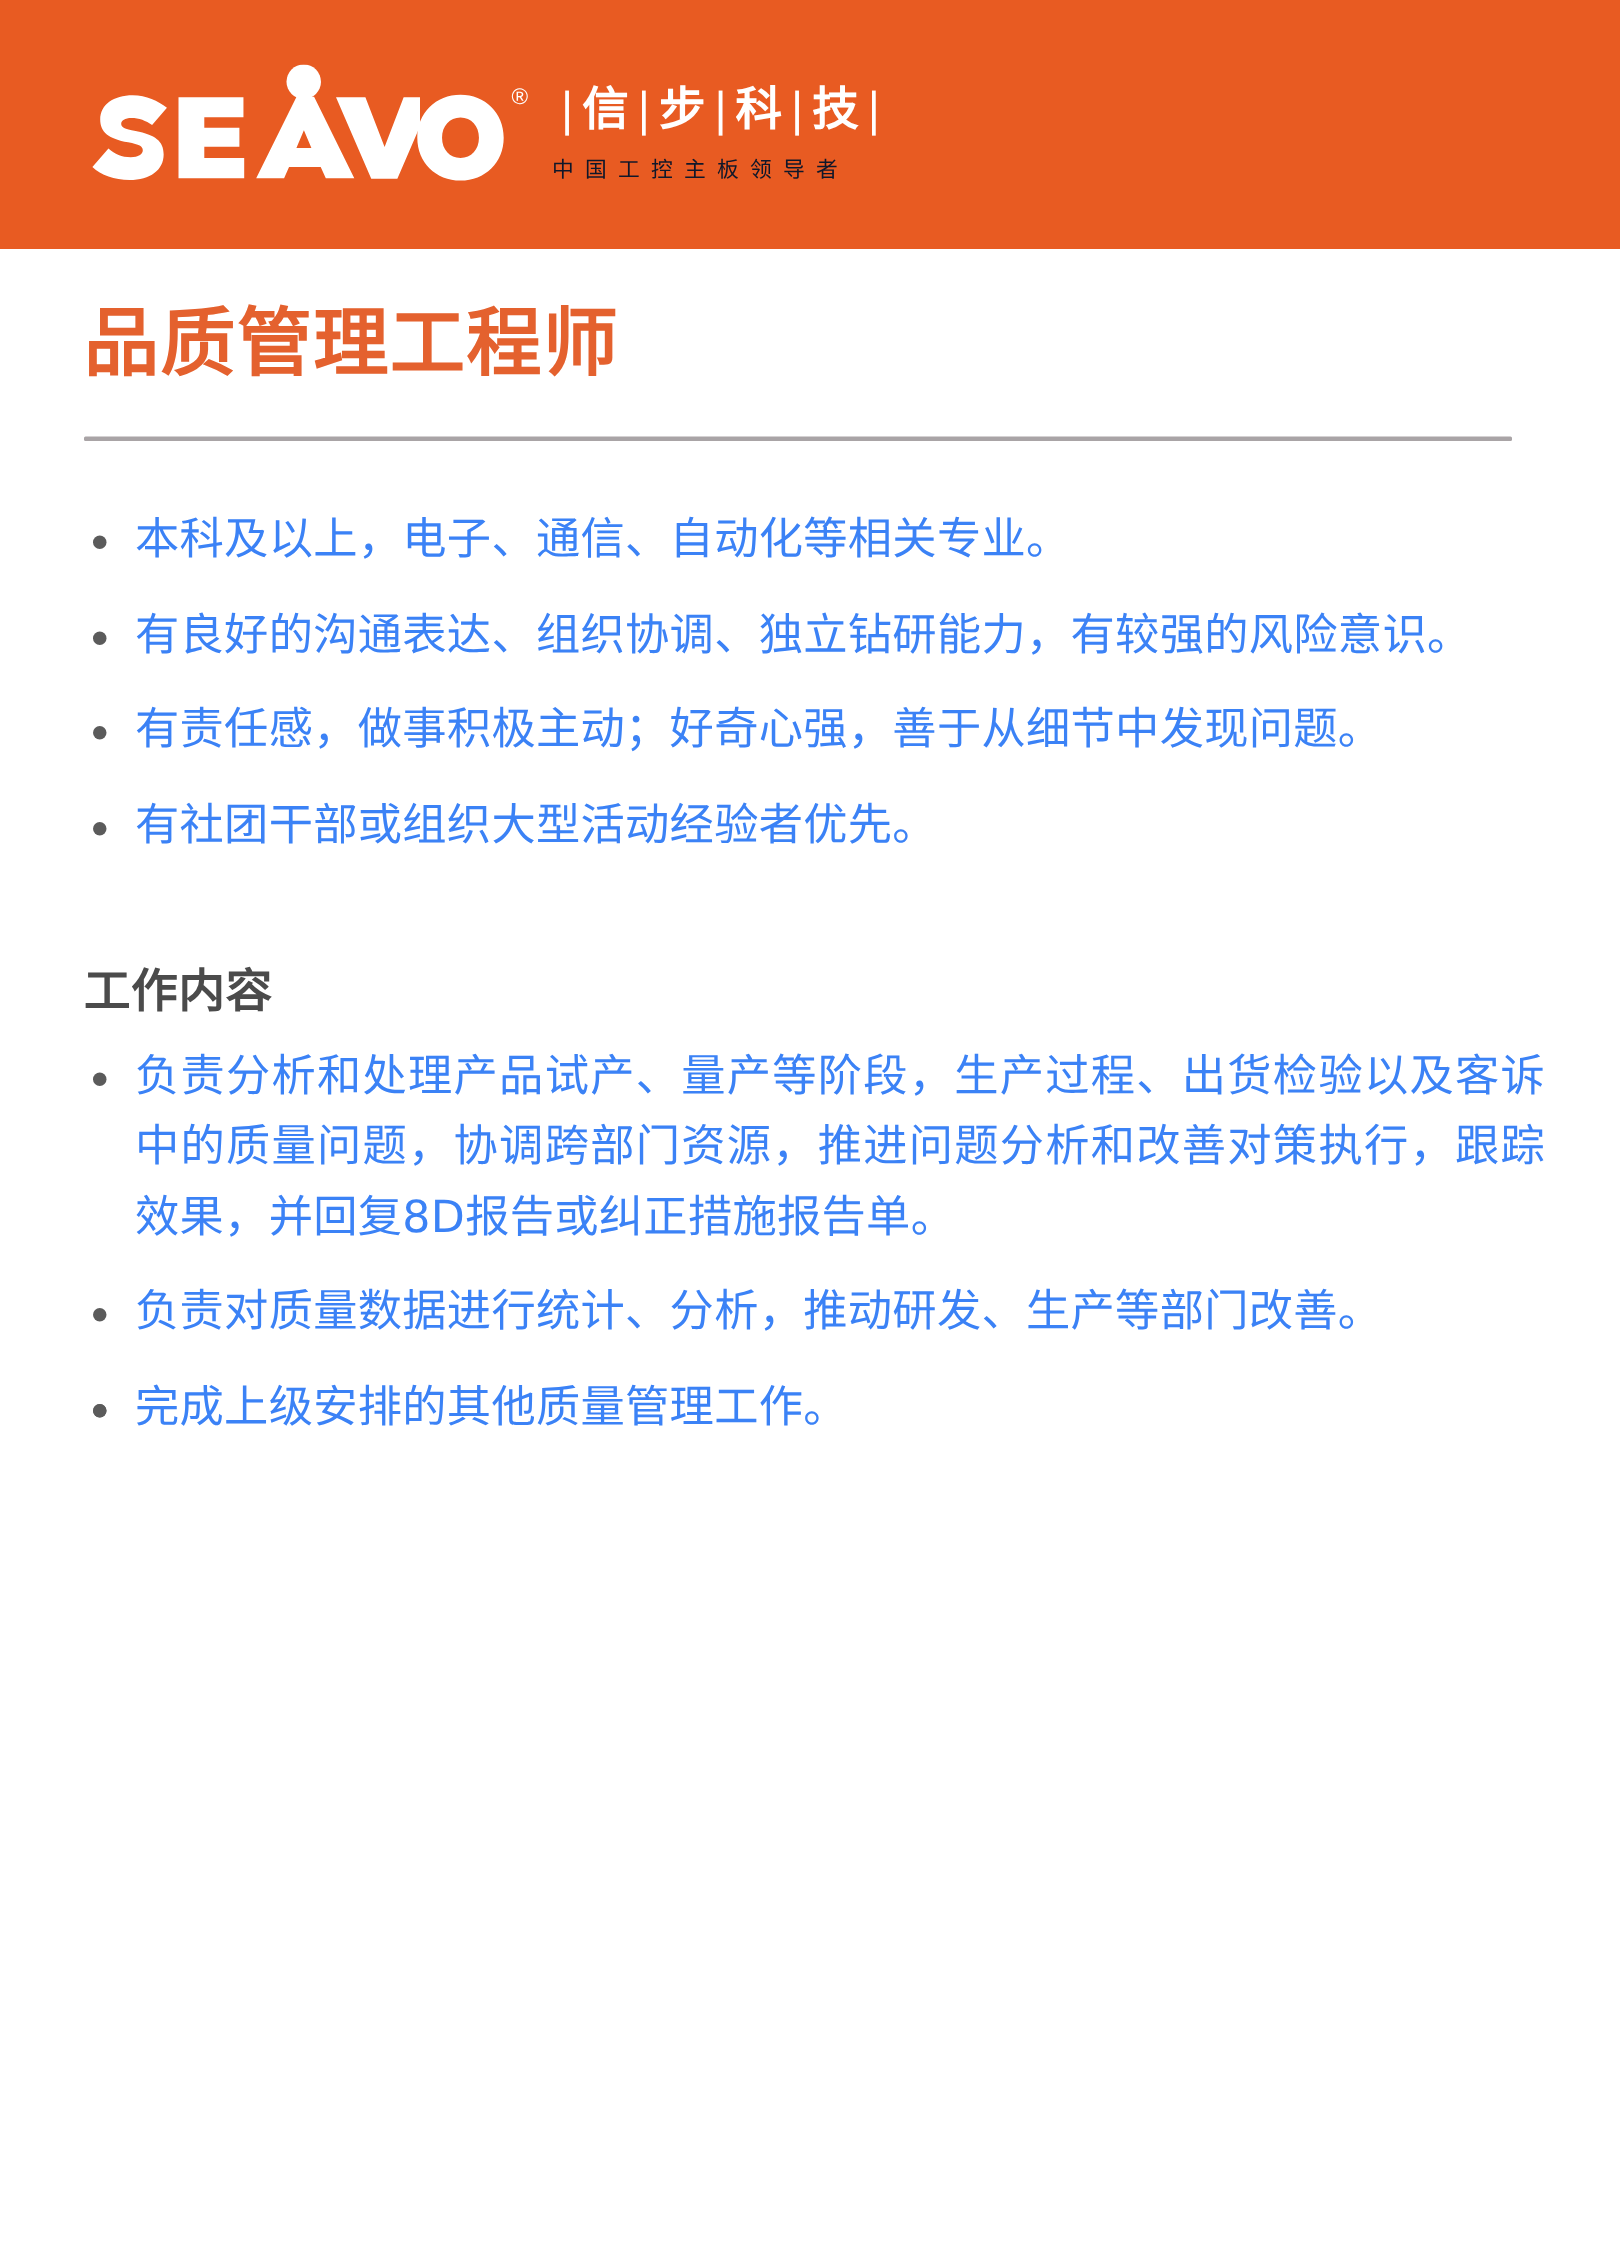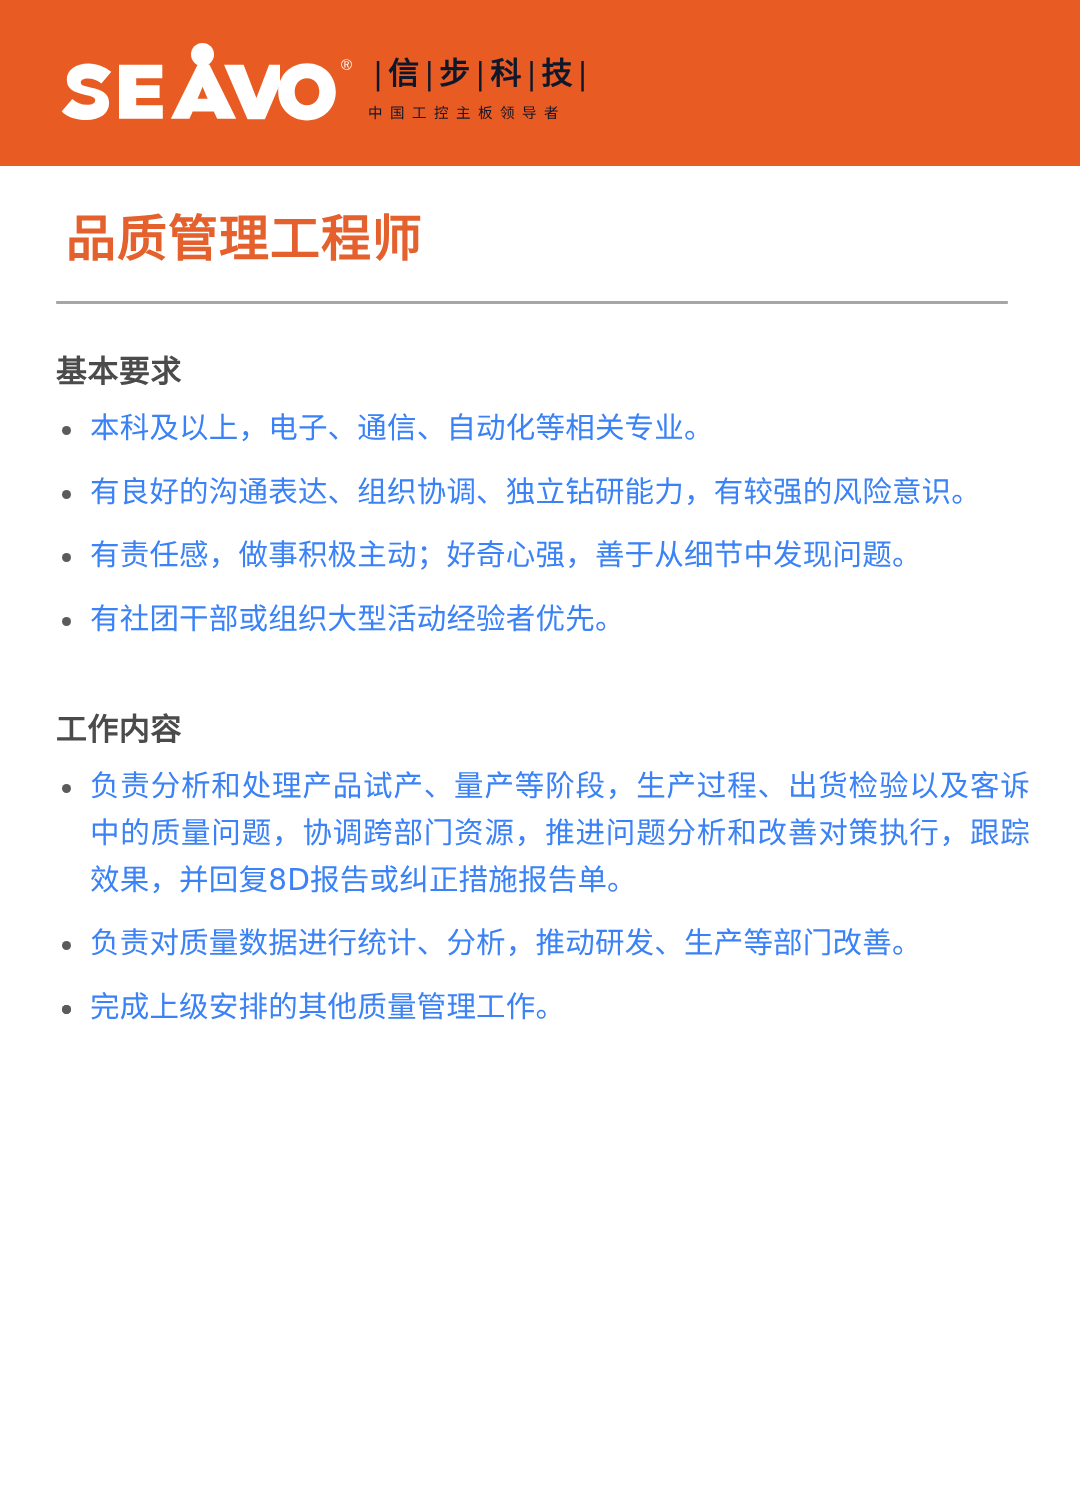--- a/index.html
+++ b/index.html
@@ -54,21 +54,21 @@
 
   
   .brand-cn {
     margin-left: 16px;
     padding-top: 16px;
     display: flex;
     flex-direction: column;
     justify-content: center;
   }
   .brand-cn-main {
-    color: #0f172a;
+    color: #ffffff;
     font-size: 31px;
     font-weight: bold;
     letter-spacing: 0px;
     line-height: 1.18;
     white-space: nowrap;
     font-family: "DejaVu Sans", "Liberation Sans", sans-serif;
   }
   .brand-cn-main .sep {
     font-weight: 400;
     font-size: 30px;
@@ -87,21 +87,21 @@
   .content {
     box-sizing: border-box;
     padding: 0 50px 0 56px;
   }
 
   .page-title {
     color: #e4612e;
     font-size: 50px;
     font-weight: bold;
     letter-spacing: 1px;
-    margin: 10px;
+    margin: 0;
     padding-top: 36px;
     line-height: 1.1;
     font-family: "DejaVu Sans", "Liberation Sans", sans-serif;
   }
 
   .title-rule {
     height: 3px;
     background: #a9a4a6;
     margin-top: 34px;
     margin-right: 22px;
@@ -195,21 +195,20 @@
 
   </div>
 </div>
 
 <div class="content">
 
   <h1 class="page-title">品质管理工程师</h1>
   <div class="title-rule"></div>
 
   <div class="section first">
-    <h2 class="section-heading">基本要求</h2>
     <ul class="bullets">
       <li><span class="dot"></span><span>本科及以上，电子、通信、自动化等相关专业。</span></li>
       <li><span class="dot"></span><span>有良好的沟通表达、组织协调、独立钻研能力，有较强的风险意识。</span></li>
       <li><span class="dot"></span><span>有责任感，做事积极主动；好奇心强，善于从细节中发现问题。</span></li>
       <li><span class="dot"></span><span>有社团干部或组织大型活动经验者优先。</span></li>
     </ul>
   </div>
 
   <div class="section second">
     <h2 class="section-heading">工作内容</h2>

